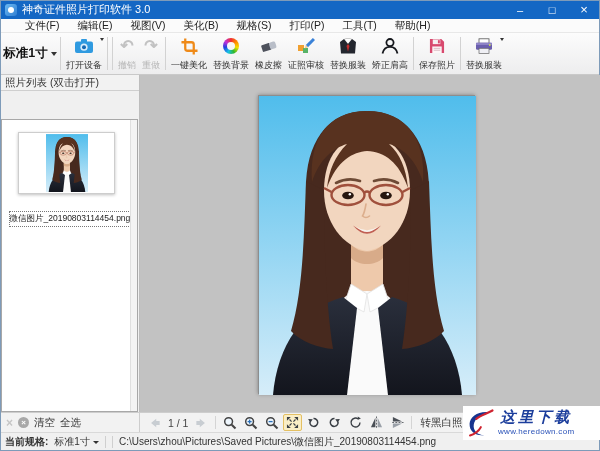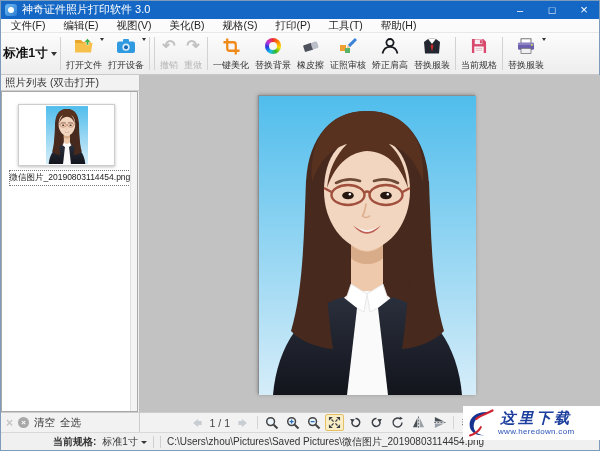--- a/index.html
+++ b/index.html
@@ -9,73 +9,73 @@
 
   
   .titlebar { height:19px; background:#1467c4; color:#fff; display:flex; align-items:center; font-size:11px; flex:0 0 auto; }
   .app-icon { width:12px; height:12px; margin:0 5px 0 5px; border-radius:3px; background:linear-gradient(135deg,#6db9f2,#2f7ed2); position:relative; }
   .app-icon::after { content:""; position:absolute; inset:3px; background:#fff; border-radius:50%; }
   .title-text { flex:1; white-space:nowrap; overflow:hidden; }
   .win-btn { width:32px; height:19px; display:flex; align-items:center; justify-content:center; font-size:11px; color:#fff; }
   .win-btn.close { font-size:13px; }
 
   
-  .menubar { height:14px; background:#fbfbfb; border-bottom:1px solid #e8e8e8; display:flex; align-items:center; font-size:10.5px; color:#222; flex:0 0 auto; padding-left:2px; }
+  .menubar { height:14px; background:#fbfbfb; border-bottom:1px solid #e8e8e8; display:flex; align-items:center; font-size:10.5px; color:#222; flex:0 0 auto; padding-left:16px; }
   .menu-item { padding:0 9px; height:100%; display:flex; align-items:center; white-space:nowrap; }
 
   
   .toolbar { height:42px; background:linear-gradient(#fcfcfc,#ededee); border-bottom:1px solid #c9c9c9; display:flex; align-items:stretch; flex:0 0 auto; padding:1px 0 1px 2px; }
   .spec-btn { width:56px; display:flex; align-items:center; justify-content:center; gap:3px; font-size:12.5px; font-weight:bold; color:#111; }
   .caret { width:0; height:0; border-left:3.5px solid transparent; border-right:3.5px solid transparent; border-top:4px solid #333; display:inline-block; }
   .mini-caret { width:0; height:0; border-left:2.5px solid transparent; border-right:2.5px solid transparent; border-top:3px solid #333; position:absolute; top:4px; right:1px; }
   .tsep { width:1px; background:#d2d2d2; margin:3px 2px; }
   .tbtn { padding:2px 3px 1px; display:flex; flex-direction:column; align-items:center; justify-content:space-between; font-size:9px; color:#333; white-space:nowrap; position:relative; border-radius:2px; }
   .tbtn .ic { height:20px; display:flex; align-items:center; justify-content:center; }
   .tbtn.disabled { color:#b6b6b6; }
   .glyph-ic { font-size:16px; line-height:18px; color:#c2c2c2; font-weight:bold; }
   .ring { width:16px; height:16px; border-radius:50%; background:conic-gradient(#f03030,#ff8800,#f5e000,#2db82d,#18c0e8,#2040e0,#c030d8,#f03030); position:relative; }
   .ring::after { content:""; position:absolute; inset:4px; background:#f7f7f7; border-radius:50%; }
 
   
   .content { display:flex; height:337px; flex:0 0 auto; }
-  .left-panel { width:140px; display:flex; flex-direction:column; border-right:1px solid #bdbdbd; background:#f0f0f0; }
+  .left-panel { width:140px; display:flex; flex-direction:column; border-right:1px solid #bdbdbd; background:#f0f0f0;gap:28px; }
   .panel-header { height:16px; font-size:10.5px; color:#333; padding:1px 0 0 5px; background:#f2f2f2; border-bottom:1px solid #cfcfcf; white-space:nowrap; overflow:hidden; }
   .panel-list { flex:1; background:#fff; border:1px solid #a8a8a8; margin:0 1px; position:relative; overflow:hidden; }
   .scroll-track { position:absolute; top:0; right:0; bottom:0; width:7px; background:#f4f4f4; border-left:1px solid #e0e0e0; }
   .thumb-card { margin:12px 0 3px 16px; width:97px; height:62px; background:#fff; border:1px solid #cdcdcd; box-shadow:0 1px 3px rgba(0,0,0,.25); display:flex; align-items:center; justify-content:center; }
   .thumb-svg { width:42px; height:58px; display:block; }
-  .thumb-name { margin:4px auto; width:122px; border:1px dotted #777; font-size:8.5px; color:#222; text-align:center; padding:1px 0; background:#fff; white-space:nowrap; overflow:hidden; }
+  .thumb-name { margin:17px auto; width:122px; border:1px dotted #777; font-size:8.5px; color:#222; text-align:center; padding:1px 0; background:#fff; white-space:nowrap; overflow:hidden; }
 
   .canvas { flex:1; background:#c2c2c2; position:relative; }
   .photo { position:absolute; left:118px; top:20px; width:217px; height:299px; border:1px solid #8d8d8d; box-shadow:0 0 4px rgba(0,0,0,.35); background:#9fd8f2; }
   .photo svg { display:block; }
 
   
   .tool-row { height:20px; display:flex; align-items:stretch; background:#f2f2f2; border-top:1px solid #cdcdcd; flex:0 0 auto; font-size:10.5px; color:#333; }
   .left-footer { width:140px; display:flex; align-items:center; gap:5px; padding-left:6px; border-right:1px solid #cdcdcd; }
   .x-gray { font-size:12px; font-weight:bold; color:#c6c6c6; line-height:12px; }
   .circle-x { width:11px; height:11px; border-radius:50%; background:#a8a8a8; color:#fff; font-size:8px; line-height:11px; text-align:center; font-weight:bold; }
-  .viewer-bar { flex:1; display:flex; align-items:center; gap:2px; padding-left:5px; white-space:nowrap; overflow:hidden;justify-content:flex-end; }
+  .viewer-bar { flex:1; display:flex; align-items:center; gap:2px; padding-left:5px; white-space:nowrap; overflow:hidden; }
   .vbtn { width:19px; height:17px; display:flex; align-items:center; justify-content:center; border-radius:2px; }
   .vbtn.active { background:#faeec6; border:1px solid #e4c063; }
   .vsep { width:1px; height:13px; background:#d4d4d4; margin:0 2px; }
   .txt-btn { padding:0 4px; }
   .pager-txt { padding:0 2px; color:#444; }
   .checkbox { width:9px; height:9px; border:1px solid #8a8a8a; background:#fff; margin:0 2px 0 4px; }
 
   
   .statusbar { height:19px; background:#f0f0f0; border-top:1px solid #d9d9d9; display:flex; align-items:center; font-size:10px; color:#333; padding:0 5px; gap:6px; white-space:nowrap; overflow:hidden; flex:0 0 auto; }
   .ssep { width:1px; height:12px; background:#cfcfcf; }
-  .spec-label { font-weight:bold;margin-left:48px; }
+  .spec-label { font-weight:bold; }
   .spec-drop { display:flex; align-items:center; gap:3px; }
 
   
   .watermark { position:absolute; left:463px; top:406px; width:137px; height:34px; background:#fff; display:flex; align-items:center; gap:3px; z-index:30; padding-left:2px; }
   .wm-text { display:flex; flex-direction:column; align-items:center; line-height:1; }
-  .wm-name { font-family:Liberation Serif, serif; font-style:italic; font-weight:bold; font-size:15px; color:#1c3e9c; letter-spacing:3px; }
+  .wm-name { font-family:Liberation Mono, monospace; font-style:italic; font-weight:bold; font-size:15px; color:#1c3e9c; letter-spacing:3px; }
   .wm-url { font-size:8px; color:#2a52b8; margin-top:2px; letter-spacing:.3px; }
 
   svg.defs { position:absolute; width:0; height:0; }
 </style>
 </head>
 <body>
 
 <svg class="defs">
   <defs>
     <linearGradient id="skybg" x1="0" y1="0" x2="0" y2="1">
@@ -141,31 +141,20 @@
     <span class="menu-item">帮助(H)</span>
   </div>
 
   <div class="toolbar">
     <div class="spec-btn">
       <span>标准1寸</span>
       <span class="caret"></span>
     </div>
     <div class="tsep"></div>
 
-    <div class="tbtn">
-      <span class="ic">
-        <svg width="20" height="16" viewBox="0 0 20 16">
-            <path d="M1 2 h6 l2 2 h8 v2 H1 Z" fill="#e8a62c"></path>
-            <path d="M1 5 h17.5 L17 14.5 H1 Z" fill="#f7c04a"></path>
-            <path d="M13.5 0.5 l3.5 3.5 h-2.3 v3 h-2.4 v-3 h-2.3 Z" fill="#3fae49" stroke="#fff" stroke-width="0.5"></path>
-          </svg>
-      </span>
-      <span>打开文件</span>
-      <span class="mini-caret"></span>
-    </div>
 
     <div class="tbtn">
       <span class="ic">
         <svg width="20" height="16" viewBox="0 0 20 16">
             <rect x="7" y="1" width="6" height="4" rx="1" fill="#2f9ae0"></rect>
             <rect x="1" y="3.5" width="18" height="11.5" rx="2" fill="#2f9ae0"></rect>
             <circle cx="10" cy="9.2" r="3.6" fill="#d9ecfa"></circle>
             <circle cx="10" cy="9.2" r="2" fill="#1769b3"></circle>
           </svg>
       </span>
@@ -226,51 +215,51 @@
               <path d="M10.5 9 h3 l-1.5 3.2 Z" fill="#f3c98d"></path>
             </g>
           </svg>
       </span>
       <span>证照审核</span>
     </div>
 
     <div class="tbtn">
       <span class="ic">
         <svg width="18" height="16" viewBox="0 0 18 16">
-            <circle cx="9" cy="4.6" r="3.6" fill="none" stroke="#15171c" stroke-width="1.8"></circle>
-            <path d="M1.5 15.5 Q3 8.8 9 8.8 Q15 8.8 16.5 15.5" fill="none" stroke="#15171c" stroke-width="1.8"></path>
-          </svg>
-      </span>
-      <span>矫正肩高</span>
-    </div>
-
-    <div class="tbtn">
-      <span class="ic">
-        <svg width="18" height="16" viewBox="0 0 18 16">
             <path d="M7 0.5 H11 L13 1.5 L9 6 L5 1.5 Z" fill="#fff" stroke="#999" stroke-width="0.5"></path>
             <path d="M5 1 L1 4 L2 15.5 H16 L17 4 L13 1 L9 6 Z" fill="#23262e"></path>
             <path d="M9 6 l1.5 2 -1.5 5.5 -1.5 -5.5 Z" fill="#c32b2b"></path>
           </svg>
       </span>
       <span>替换服装</span>
+    </div>
+
+    <div class="tbtn">
+      <span class="ic">
+        <svg width="18" height="16" viewBox="0 0 18 16">
+            <circle cx="9" cy="4.6" r="3.6" fill="none" stroke="#15171c" stroke-width="1.8"></circle>
+            <path d="M1.5 15.5 Q3 8.8 9 8.8 Q15 8.8 16.5 15.5" fill="none" stroke="#15171c" stroke-width="1.8"></path>
+          </svg>
+      </span>
+      <span>矫正肩高</span>
     </div>
     <div class="tsep"></div>
 
     <div class="tbtn">
       <span class="ic">
         <svg width="16" height="16" viewBox="0 0 17 17">
             <path d="M1 1 H13 L16 4 V16 H1 Z" fill="#d8496e"></path>
             <rect x="4" y="1.5" width="8" height="5" fill="#f6eef0"></rect>
             <rect x="9.5" y="2.3" width="2" height="3.4" fill="#d8496e"></rect>
             <rect x="3.5" y="9" width="10" height="7" fill="#fdf6f7"></rect>
             <line x1="5" y1="11" x2="12" y2="11" stroke="#d0a8b4" stroke-width="0.8"></line>
             <line x1="5" y1="13" x2="12" y2="13" stroke="#d0a8b4" stroke-width="0.8"></line>
           </svg>
       </span>
-      <span>当前规格</span>
+      <span>保存照片</span>
     </div>
     <div class="tsep"></div>
 
     <div class="tbtn">
       <span class="ic">
         <svg width="18" height="16" viewBox="0 0 18 16">
             <rect x="4" y="0.8" width="10" height="4.5" fill="#fff" stroke="#555" stroke-width="0.8"></rect>
             <rect x="1" y="4.8" width="16" height="7" rx="1.2" fill="#6b5fae"></rect>
             <rect x="1" y="4.8" width="16" height="2.2" fill="#8d82c6"></rect>
             <rect x="4" y="10.3" width="10" height="5.2" fill="#efeff4" stroke="#666" stroke-width="0.7"></rect>

